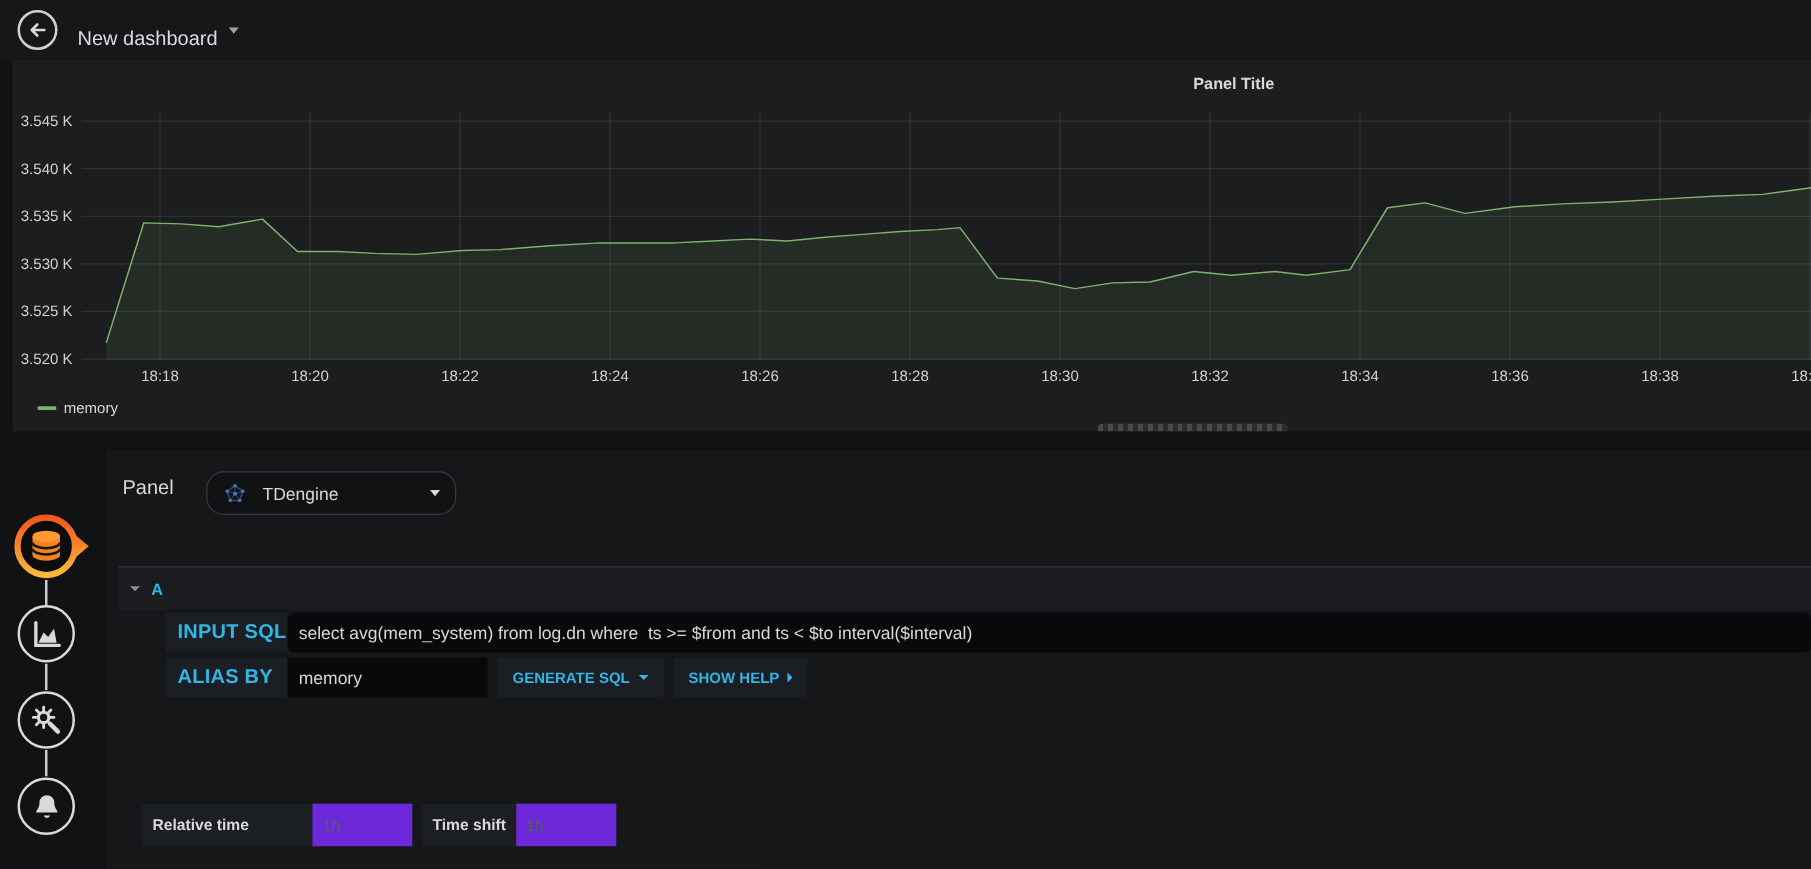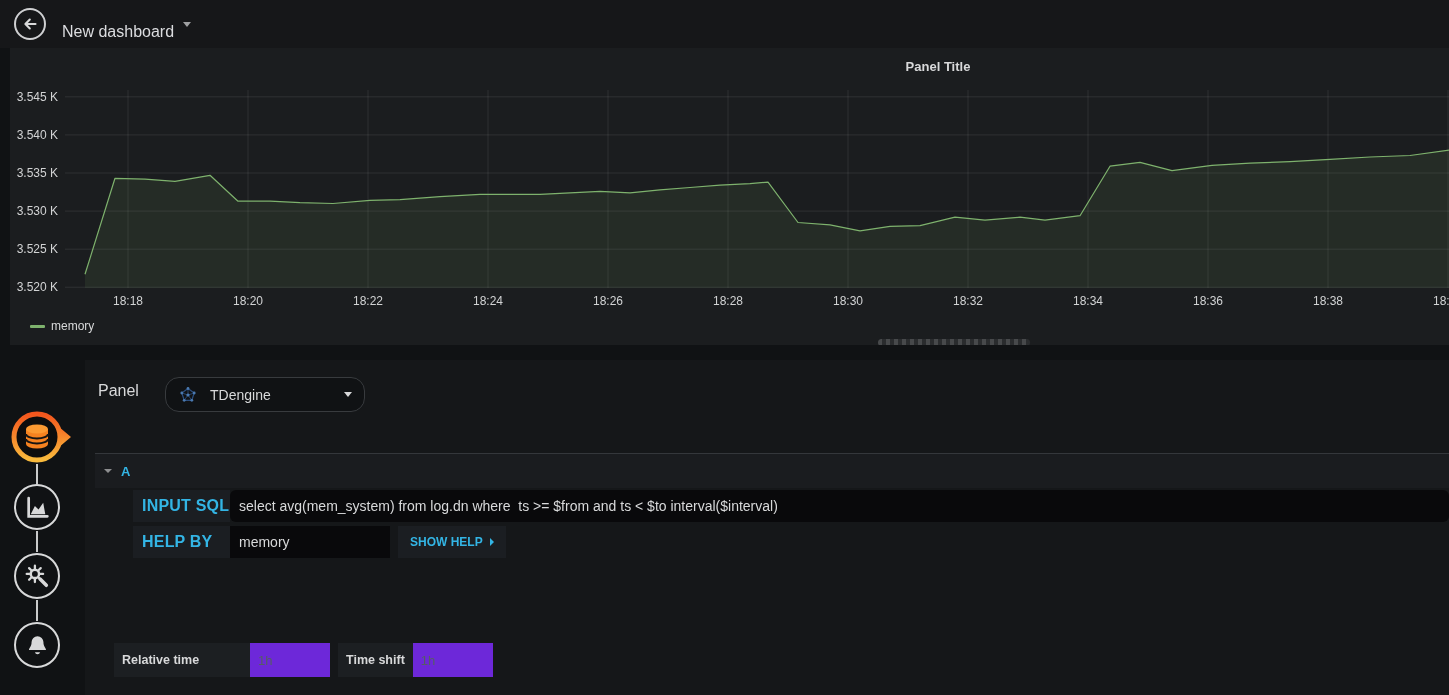--- a/index.html
+++ b/index.html
@@ -14,21 +14,21 @@
               display:flex; align-items:center; justify-content:center; cursor:pointer; }
   .dash-title { display:flex; align-items:center; gap:9px; margin-left:16px; cursor:pointer; }
   .dash-title span { color:#dcdde0; font-size:16px; font-weight:500;margin-top:16px; }
   .caret-down { width:0; height:0; border:4.5px solid transparent; border-top:5px solid currentColor;
                 border-bottom:none; display:inline-block; }
   .caret-right { width:0; height:0; border:4.5px solid transparent; border-left:5px solid currentColor;
                  border-right:none; display:inline-block; }
 
   
   .panel { position:absolute; left:10px; top:48px; width:1439px; height:297px; background:#1b1d1f; overflow:hidden; }
-  .panel-title { position:absolute; left:928px; top:11px; transform:translateX(-50%);
+  .panel-title { position:absolute; left:977px; top:11px; transform:translateX(-50%);
                  color:#d8d9da; font-size:13px; font-weight:bold; }
   .panel svg { position:absolute; left:0; top:0; }
   .tick { font:12px "Liberation Sans","DejaVu Sans",sans-serif; fill:#d2d3d4; }
   .legend { position:absolute; left:20px; top:271px; display:flex; align-items:center; gap:6px; cursor:pointer; }
   .legend .dash { width:15px; height:3px; border-radius:1px; }
   .legend .lbl { color:#d8d9da; font-size:12px; }
   .hscroll { position:absolute; left:868px; top:291px; width:152px; height:7px; border-radius:4px;
              background:repeating-linear-gradient(90deg,#47494b 0 4px,#2a2c2e 4px 8px); cursor:grab; }
 
   
@@ -205,22 +205,26 @@
     <i class="caret-down" style="color:#8d8e90; border-width:4px; border-top-width:4.5px;"></i>
     <span class="ref-id">A</span>
   </div>
 
   <div class="frow" style="top:130px; width:1316px;">
     <div class="flabel">INPUT SQL</div>
     <input class="finput" style="flex: 1 1 0%; border-radius: 6px;" value="select avg(mem_system) from log.dn where  ts &gt;= $from and ts &lt; $to interval($interval)">
   </div>
 
   <div class="frow" style="top:166px;">
-    <div class="flabel">HELP BY</div>
+    <div class="flabel">ALIAS BY</div>
     <input class="finput" style="width: 160px;" value="memory">
+    <div class="btn-label">
+      <span>GENERATE SQL</span>
+      <i class="caret-down" style="border-width:4px; border-top-width:4.5px;"></i>
+    </div>
     <div class="btn-label">
       <span>SHOW HELP</span>
       <i class="caret-right" style="border-width:4px; border-left-width:4.5px;"></i>
     </div>
   </div>
 
 
   <div class="opts">
     <div class="opt-label" style="width:136px;">Relative time</div>
     <input class="opt-input" placeholder="1h" style="">

